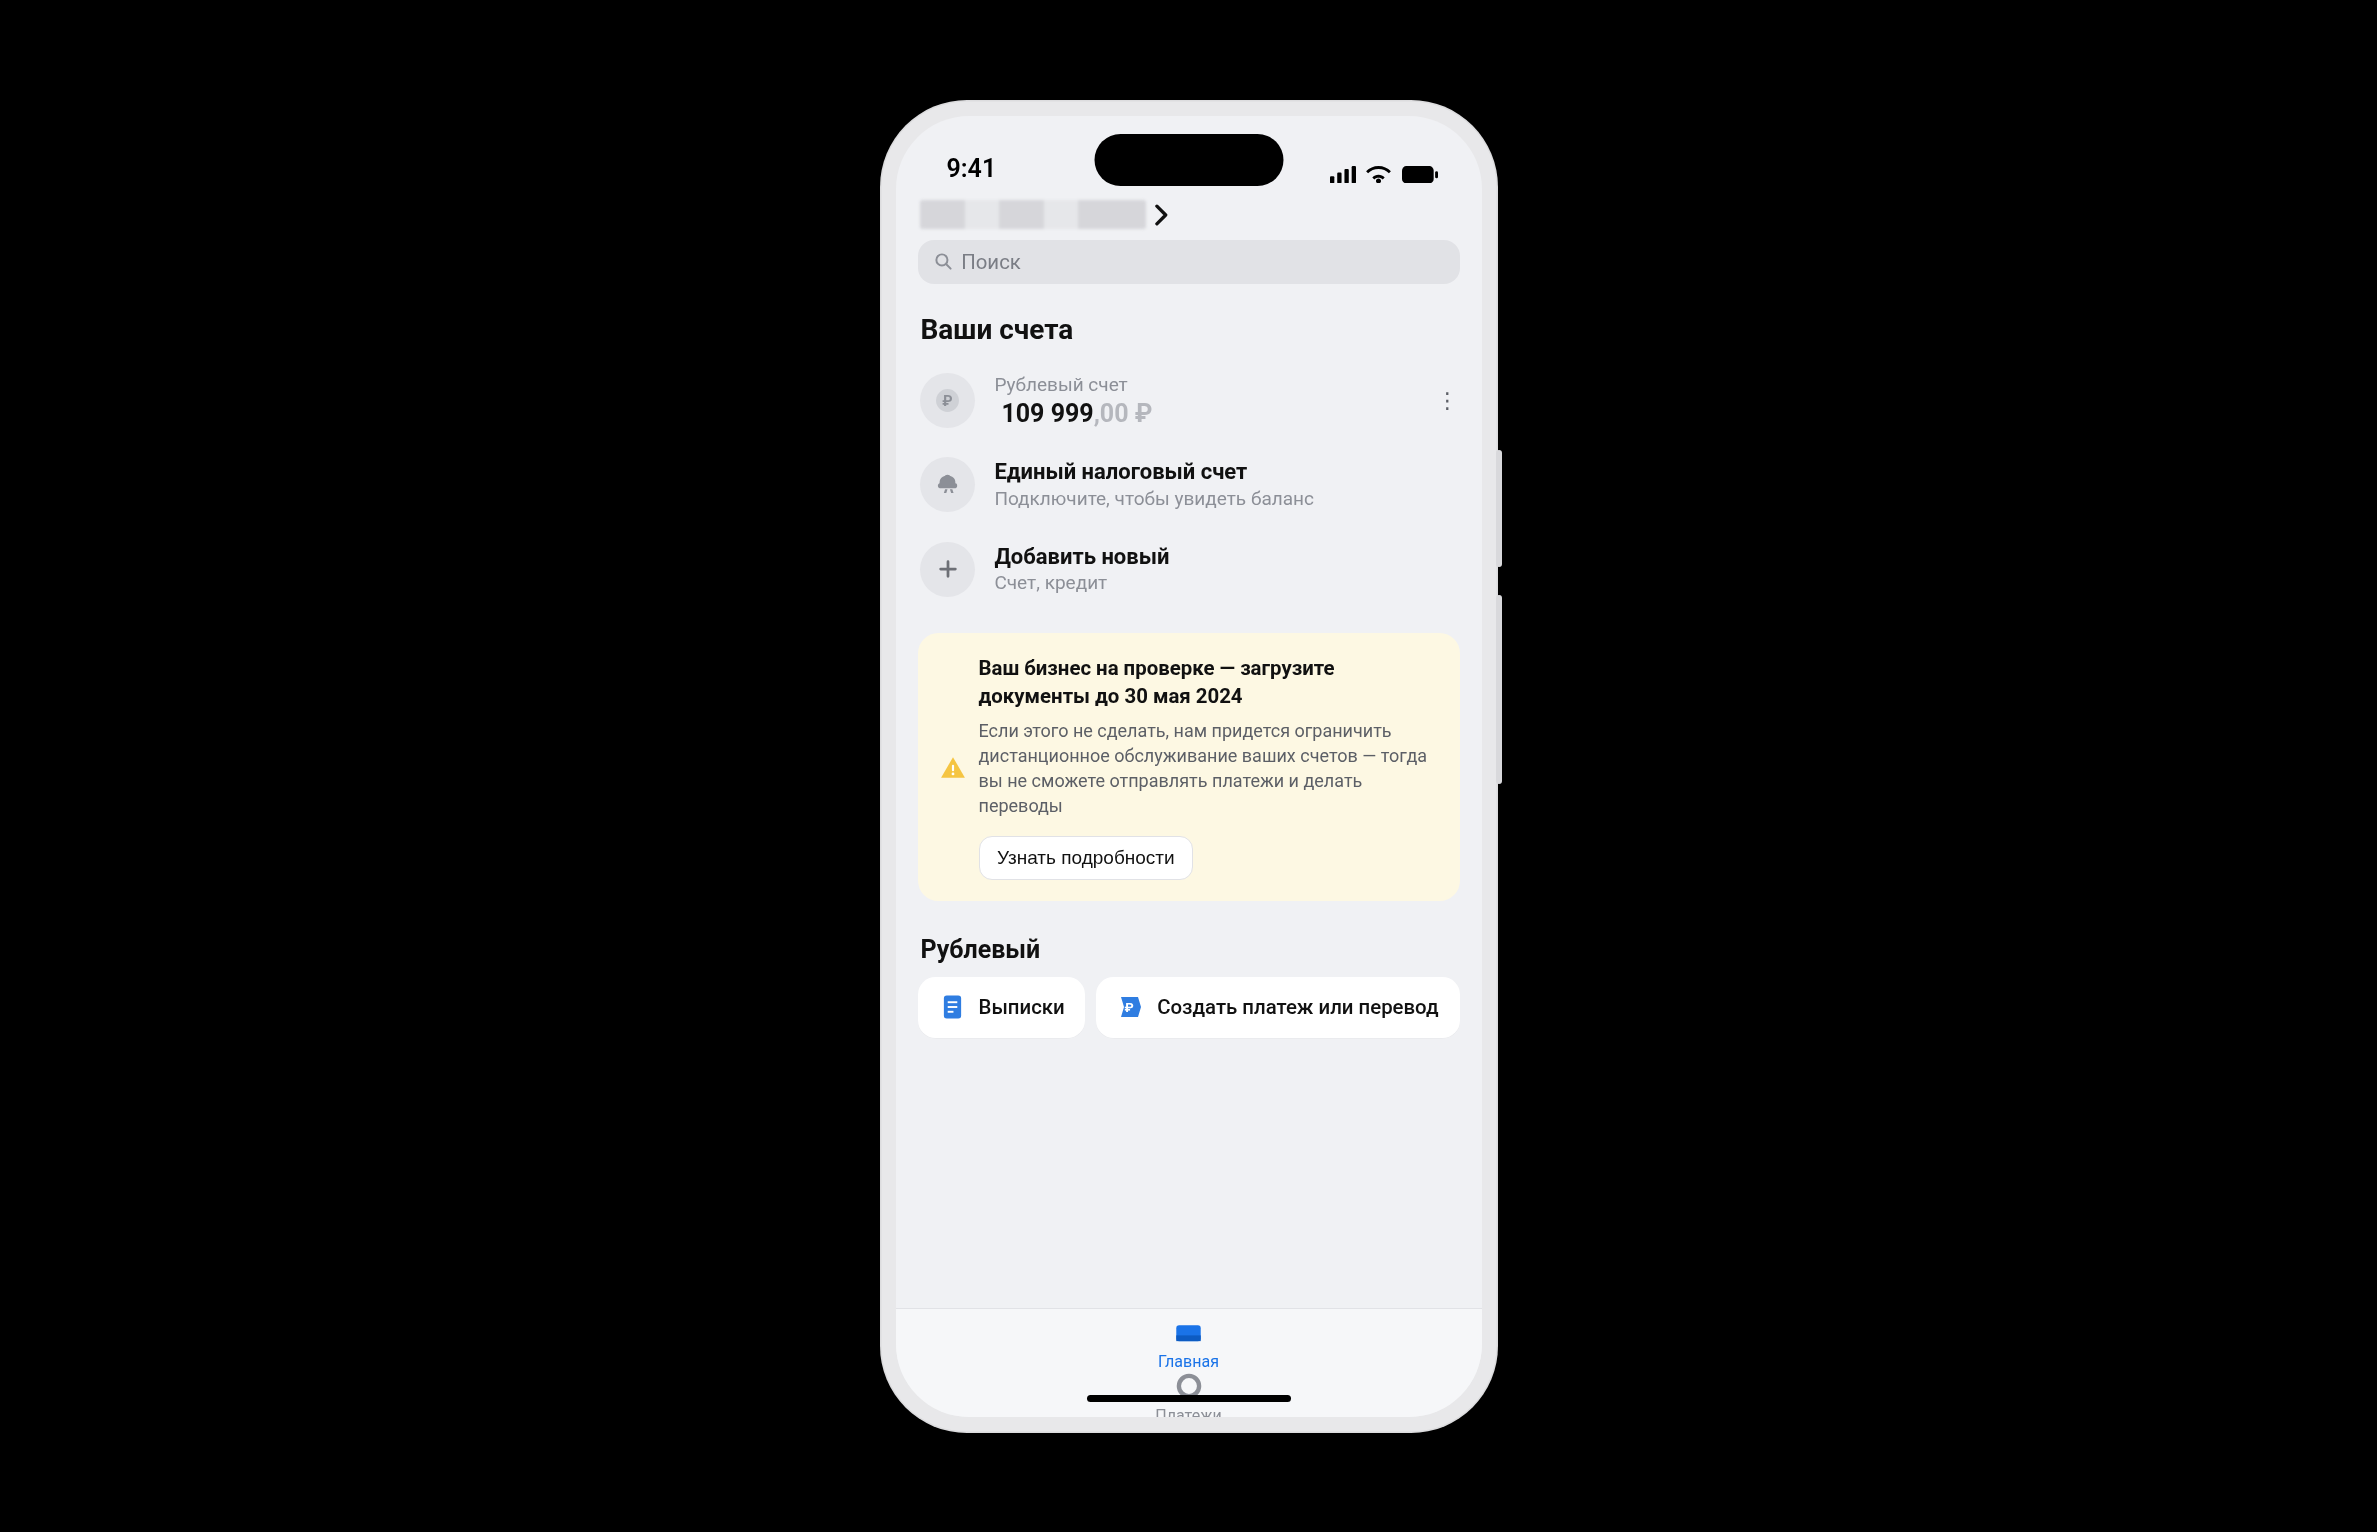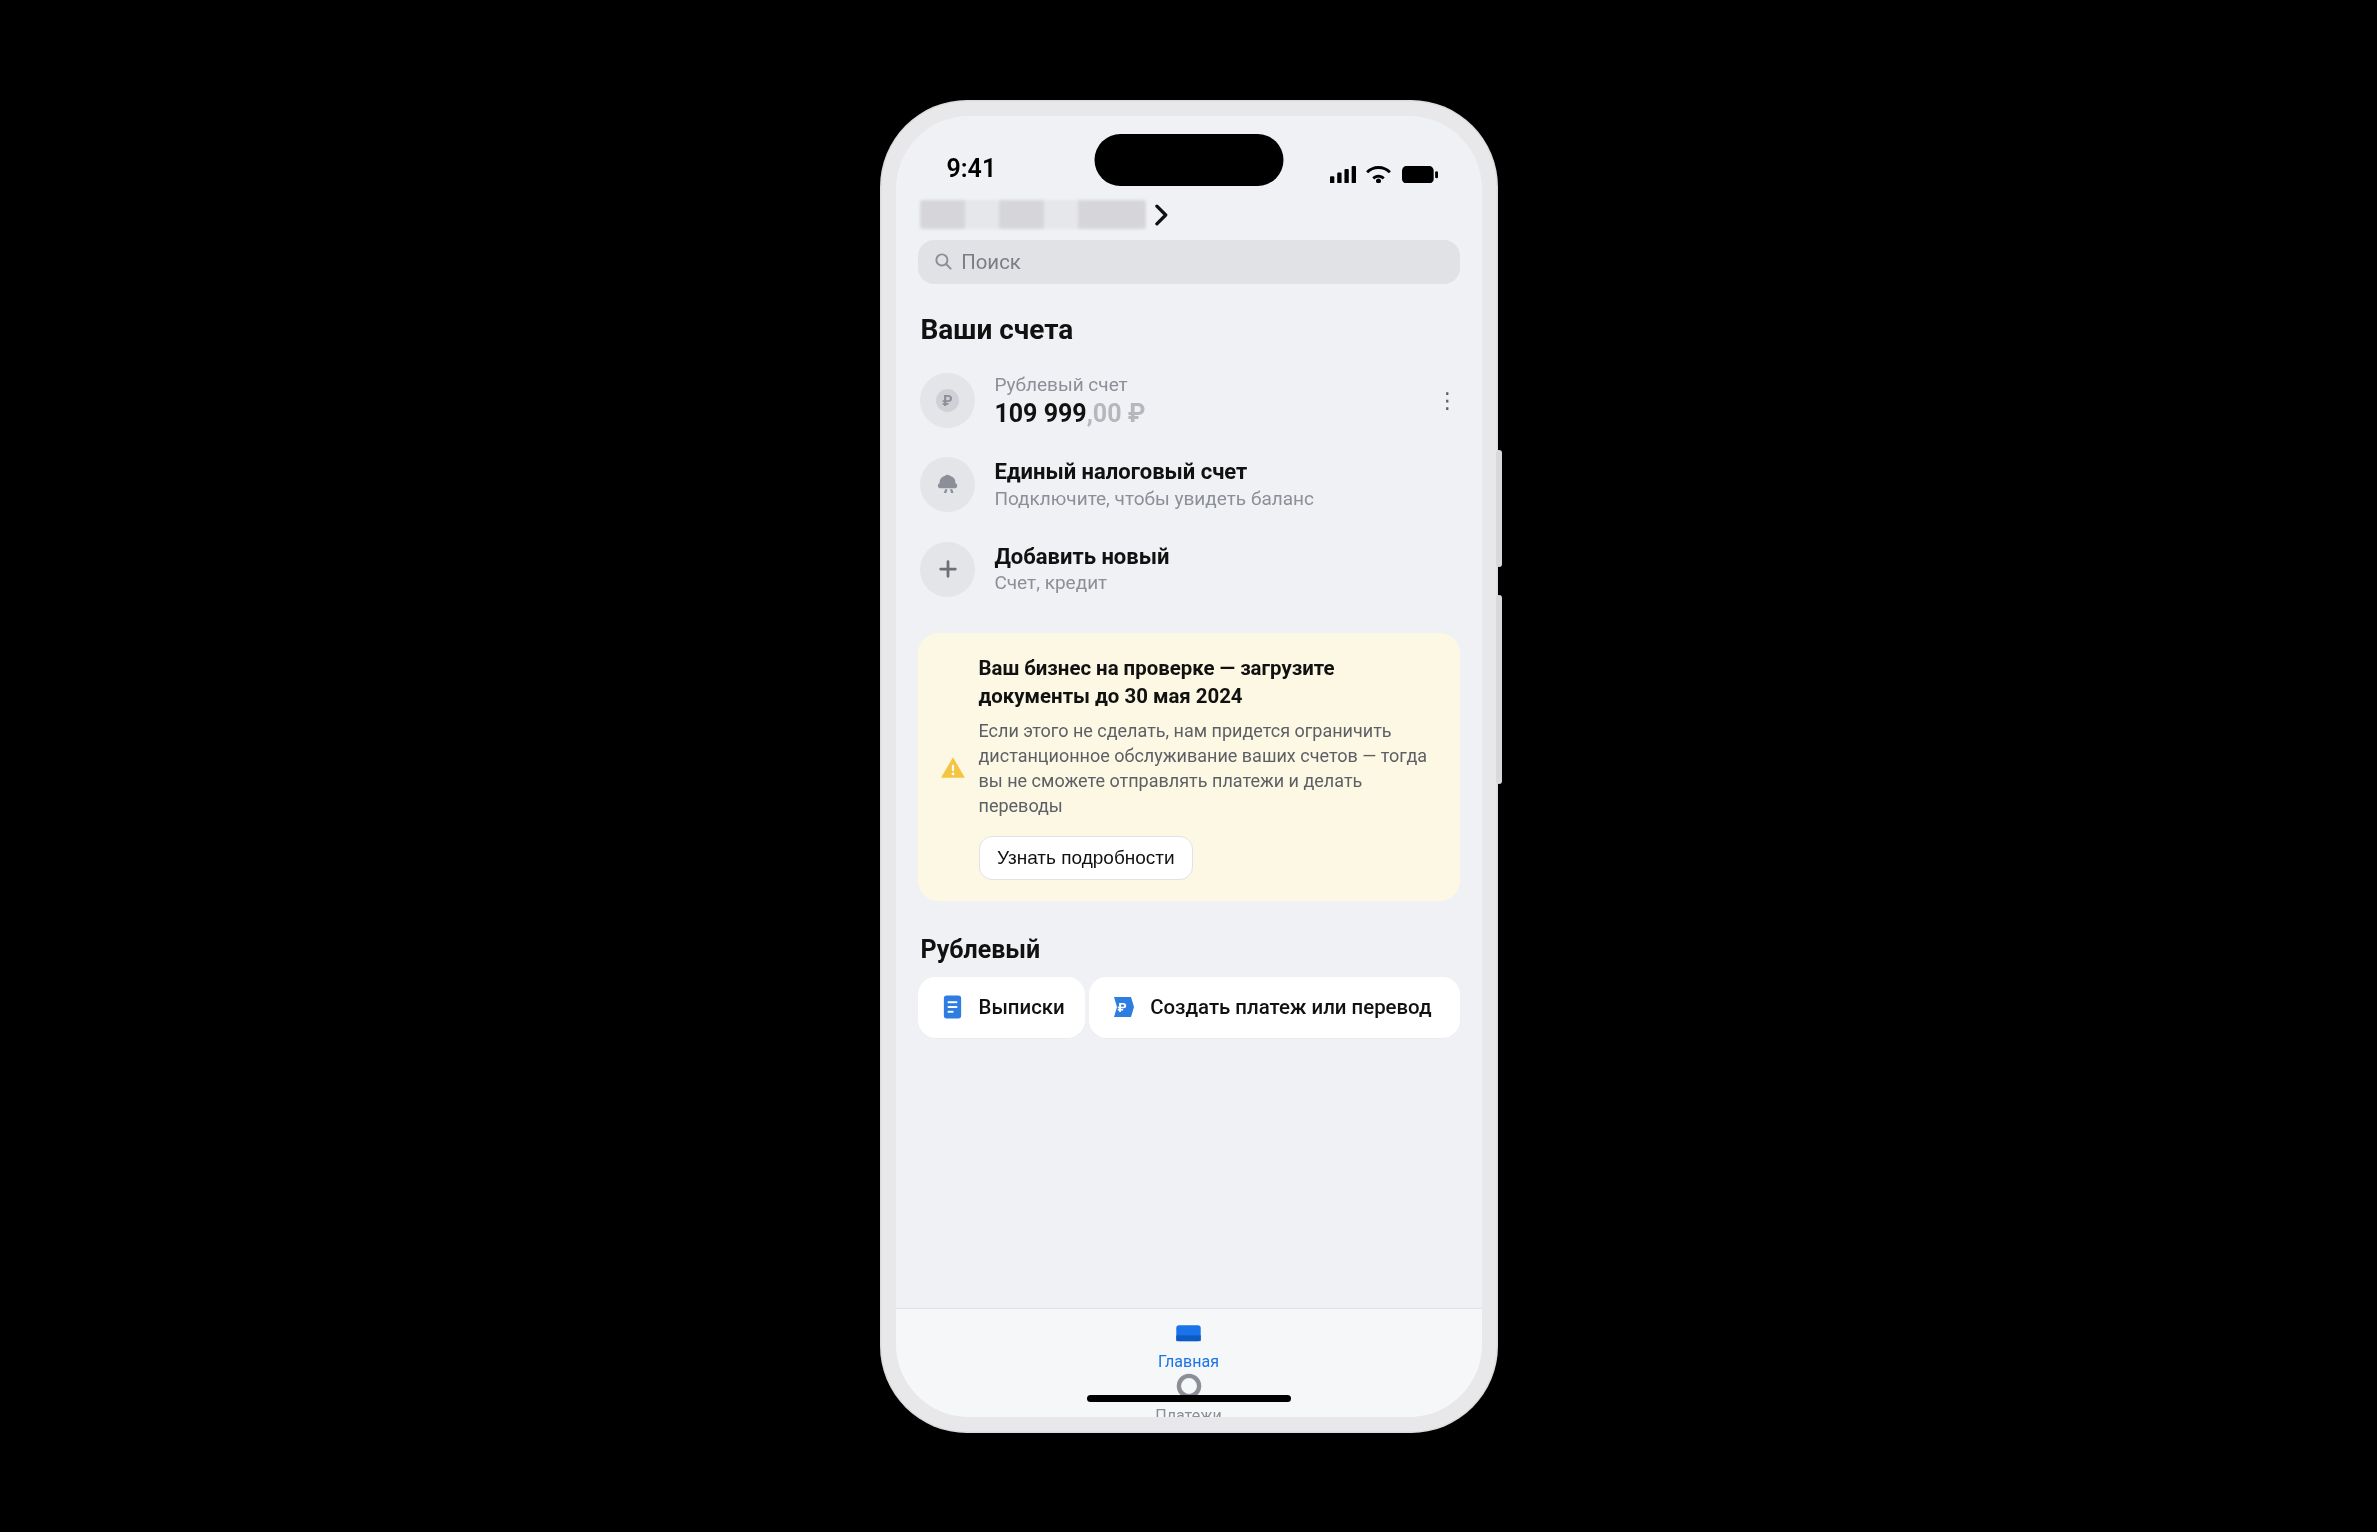--- a/index.html
+++ b/index.html
@@ -91,21 +91,21 @@
   .icon-circle {
     width:55px; height:55px; border-radius:50%;
     background:#e4e5e9;
     display:flex; align-items:center; justify-content:center;
     color:#8c8f97; font-weight:600;
   }
   .row-text { flex:1; display:flex; flex-direction:column; gap:2.9px; }
   .row-label { font-size:19px; color:#8c8f97; }
   .row-title { font-size:22px; font-weight:700; color:#111; }
   .row-sub { font-size:19px; color:#8c8f97; }
-  .balance { font-size:25px; font-weight:700; color:#111; }
+  .balance { font-size:25px; font-weight:700; color:#111;margin-left:7px; }
   .balance .faded { color:#b5b7bd; font-weight:700; }
   .more-dots { width:20.4px; text-align:center; color:#5c5f66; font-size:22px; letter-spacing:0; line-height:5.8px; }
   .alert-card {
     background:#fdf8e3;
     border-radius: 20.4px;
     padding: 22px 22px 20.4px 22px;
     margin-top: 22px;
     display:flex; gap:13px;align-items:center;
   }
   .alert-body { flex:1; display:flex; flex-direction:column; gap:7.3px; }
@@ -114,21 +114,21 @@
   .alert-btn {
     align-self:flex-start;
     margin-top:10.2px;
     background:#fff;
     border:0.7px solid #e1e2e6;
     border-radius:13px;
     padding:10.2px 17.5px;
     font-size:19px;
     color:#111;
   }
-  .actions-row { display:flex; gap:4px; margin-top:4.4px; }
+  .actions-row { display:flex; gap:11px; margin-top:4.4px; }
   .action-chip {
     background:#fff;
     border-radius:17.5px;
     padding:16px 20.4px;
     display:flex; align-items:center; gap:11.7px;
     font-size:20.4px; font-weight:500; color:#111;
     box-shadow: 0 0.7px 0 rgba(0,0,0,.03);
   }
   .chip-icon {
     width:29px; height:29px; border-radius:7.3px;

